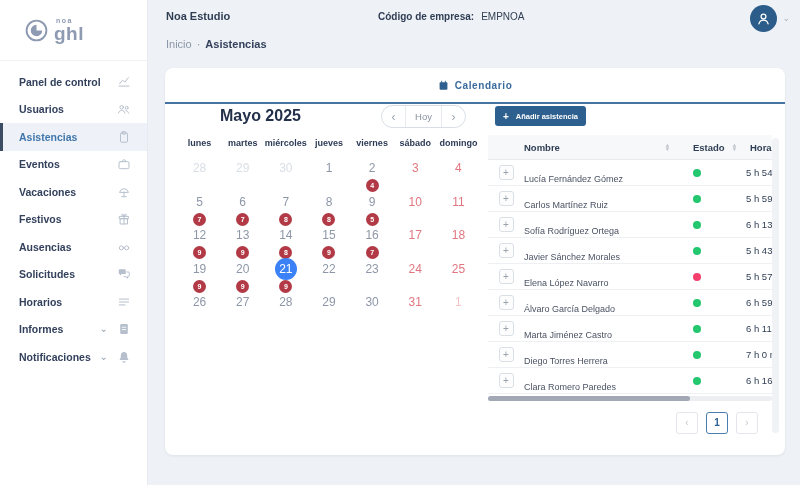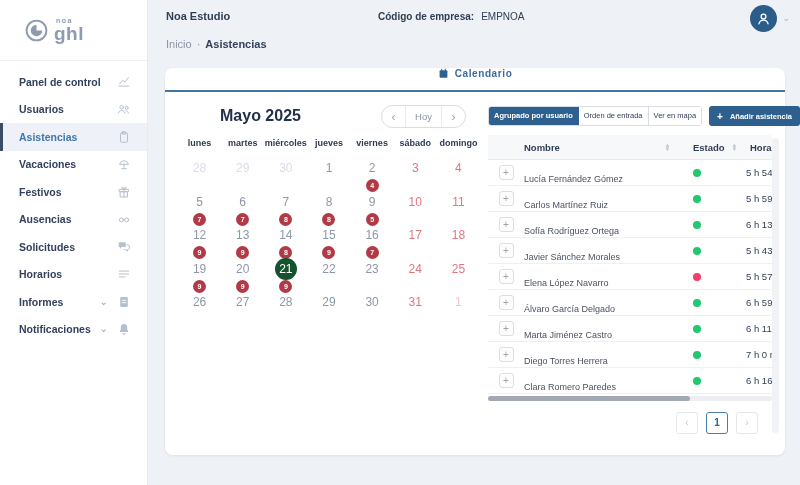--- a/index.html
+++ b/index.html
@@ -39,22 +39,22 @@
   .avatar svg { width:17px; height:17px; }
   .hdr-caret { position:absolute; right:10px; top:13px; font-size:9px; color:#a9b3c1; cursor:pointer; }
   .breadcrumb { position:absolute; left:18px; top:38px; font-size:11px; }
   .bc-home { color:#8b97a8; cursor:pointer; }
   .bc-sep { color:#8b97a8; margin:0 5px; }
   .bc-cur { color:#33415c; font-weight:bold; }
 
   
   .card { position:absolute; left:165px; top:68px; width:620px; height:387px;
     background:#fff; border-radius:8px; box-shadow:0 1px 3px rgba(40,60,90,.08); z-index:2; }
-  .tabbar { height:24px; border-bottom:2px solid #44749f; display:flex;
-    align-items:flex-start; justify-content:center; }
+  .tabbar { height:36px; border-bottom:2px solid #44749f; display:flex;
+    align-items:center; justify-content:center; }
   .tab { display:flex; align-items:center; gap:6px; cursor:pointer; }
   .tab-ico { width:11px; height:11px; color:#2e608f; }
   .tab-ico svg { width:11px; height:11px; display:block; }
   .tab-label { font-size:10px; font-weight:bold; color:#3a6b9e; letter-spacing:.6px; }
 
   
   .cal-region { position:absolute; left:13px; top:32px; width:302px; }
   .cal-head { display:flex; align-items:center; justify-content:space-between;
     height:32px; padding:0 14px 0 2px; }
   .cal-title { font-size:16px; font-weight:bold; color:#22304a;margin-left:40px; }
@@ -64,21 +64,21 @@
     border-left:1px solid #e7eaef; border-right:1px solid #e7eaef; cursor:pointer; }
   .cal-wd-row { display:grid; grid-template-columns:repeat(7,1fr); margin-top:6px; }
   .cal-wd { text-align:center; font-size:9px; font-weight:bold; color:#2d3b55; height:17px; }
   .cal-grid { display:grid; grid-template-columns:repeat(7,1fr); grid-auto-rows:33.5px; margin-top:3px; }
   .cal-cell { text-align:center; cursor:pointer; }
   .cal-num { display:inline-block; min-width:22px; height:15px; line-height:15px; font-size:12px; color:#8e97a8; }
   .cal-num.weekend { color:#e0767f; }
   .cal-num.muted { color:#d9dee6; }
   .cal-num.muted-weekend { color:#f0c3c7; }
   .cal-num.today { width:22px; height:22px; line-height:22px; border-radius:50%;
-    background:#14532d; color:#fff; margin:-4px 0 -3px; }
+    background:#3b82f6; color:#fff; margin:-4px 0 -3px; }
   .cal-badge { display:block; width:13px; height:13px; margin:3px auto 0; border-radius:50%;
     background:#b13a46; color:#fff; font-size:7px; font-weight:bold; line-height:13px; text-align:center; }
   .cal-badge.empty { background:transparent; }
 
   
   .table-region { position:absolute; left:323px; top:38px; width:286px; }
   .toolbar { display:flex; height:20px; white-space:nowrap; }
   .seg-group { display:flex; border:1px solid #d9dee6; border-radius:3px; overflow:hidden; flex:none; }
   .seg { font-size:7.5px; padding:0 5px; line-height:18px; color:#33415c; background:#fff;
     border-right:1px solid #d9dee6; cursor:pointer; }
@@ -156,20 +156,29 @@
             <path d="M15.2 14.9c2.4.2 3.9 1.6 4.5 4.1"></path>
           </svg>
         </span>
       </div>
       <div class="side-item active">
         <span class="side-label">Asistencias</span>
         <span class="side-icon">
           <svg viewBox="0 0 24 24" fill="none" stroke="currentColor" stroke-width="1.7" stroke-linecap="round" stroke-linejoin="round">
             <rect x="6" y="5" width="12" height="16" rx="2"></rect>
             <rect x="9" y="3" width="6" height="4" rx="1"></rect>
+          </svg>
+        </span>
+      </div>
+      <div class="side-item">
+        <span class="side-label">Eventos</span>
+        <span class="side-icon">
+          <svg viewBox="0 0 24 24" fill="none" stroke="currentColor" stroke-width="1.7" stroke-linecap="round" stroke-linejoin="round">
+            <rect x="3.5" y="8" width="17" height="12" rx="2"></rect>
+            <path d="M9.5 8V6.5A1.5 1.5 0 0 1 11 5h2a1.5 1.5 0 0 1 1.5 1.5V8"></path>
           </svg>
         </span>
       </div>
       <div class="side-item">
         <span class="side-label">Vacaciones</span>
         <span class="side-icon">
           <svg viewBox="0 0 24 24" fill="none" stroke="currentColor" stroke-width="1.7" stroke-linecap="round" stroke-linejoin="round">
             <path d="M4.5 12a7.8 7.8 0 0 1 15 0z"></path>
             <path d="M12 12v8"></path>
             <path d="M8 20h8"></path>
@@ -319,25 +328,20 @@
         <div class="cal-cell"><span class="cal-num normal">28</span><span class="cal-badge empty"></span></div>
         <div class="cal-cell"><span class="cal-num normal">29</span><span class="cal-badge empty"></span></div>
         <div class="cal-cell"><span class="cal-num normal">30</span><span class="cal-badge empty"></span></div>
         <div class="cal-cell"><span class="cal-num weekend">31</span><span class="cal-badge empty"></span></div>
         <div class="cal-cell"><span class="cal-num muted-weekend">1</span><span class="cal-badge empty"></span></div>
       </div>
   </div>
 
   <div class="table-region">
     <div class="toolbar">
-      <div class="seg-group">
-        <span class="seg active">Agrupado por usuario</span>
-        <span class="seg">Orden de entrada</span>
-        <span class="seg last">Ver en mapa</span>
-      </div>
       <button class="add-btn">
         <span class="plus">+</span>
         <span>Añadir asistencia</span>
       </button>
     </div>
 
     <div class="table">
       <div class="t-inner">
         <div class="t-head">
           <span class="th-exp"></span>

